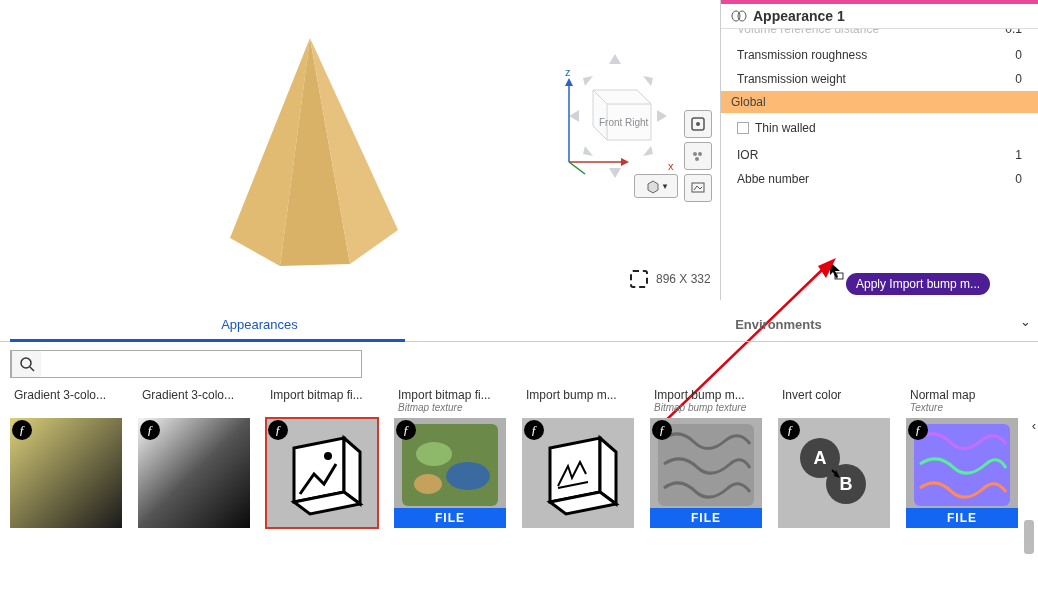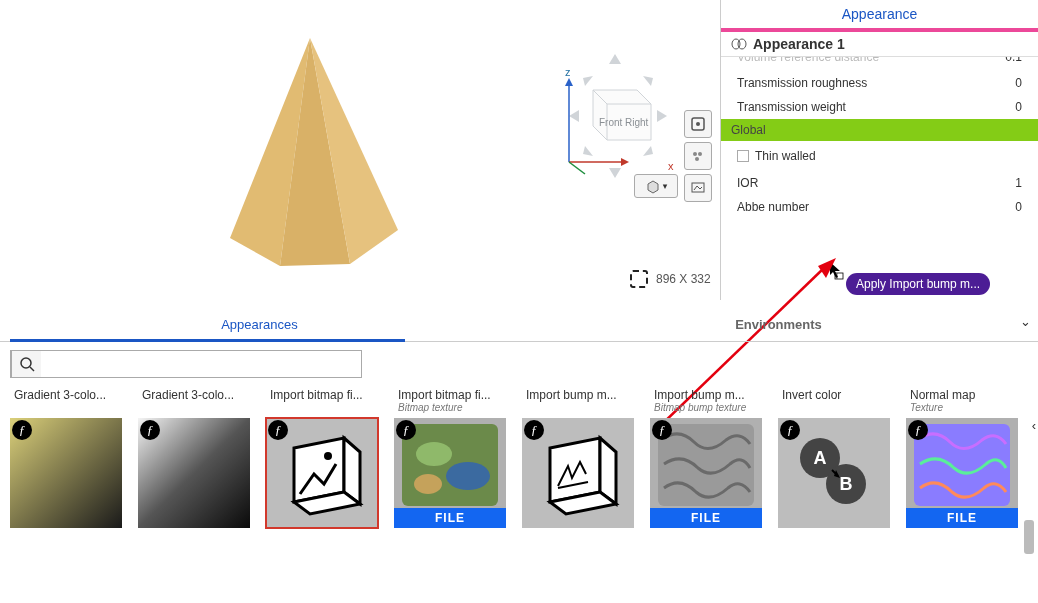--- a/index.html
+++ b/index.html
@@ -28,21 +28,21 @@
 
 .fit-ind { position: absolute; left: 630px; top: 270px; display: flex; align-items: center; gap: 8px; color: #555; font-size: 12px; }
 .fit-icon { width: 18px; height: 18px; border: 2px dashed #222; border-radius: 3px; }
 
 
 .panel-header { text-align: center; color: #1a56c4; font-weight: 500; font-size: 14px; padding: 6px 0; }
 .panel-title { display: flex; align-items: center; gap: 6px; padding: 4px 10px; border-bottom: 1px solid #ddd; border-top: 4px solid #ec4899; }
 .panel-title b { font-size: 14px; }
 .prop-row { display: flex; justify-content: space-between; padding: 5px 16px; font-size: 12px; color: #333; }
 .prop-row .val { color: #333; }
-.section-head { background: #84cc16; padding: 4px 10px; font-size: 12px; color: #444; }
+.section-head { background: #fdba74; padding: 4px 10px; font-size: 12px; color: #444; }
 .checkbox-row { display: flex; align-items: center; gap: 6px; padding: 8px 16px; font-size: 12px; }
 .checkbox-box { width: 12px; height: 12px; border: 1px solid #aaa; background: #fff; }
 .bumps-row { display: flex; justify-content: space-between; padding: 5px 16px; font-size: 12px; background: #e8f2ff; border: 1px solid #9fc6ef; }
 .bumps-row .link { color: #1a56c4; text-decoration: underline; cursor: pointer; }
 .tooltip-pill { position: absolute; background: #4c1d95; color: #fff; padding: 4px 10px; border-radius: 12px; font-size: 12px; left: 846px; top: 273px; white-space: nowrap; }
 .cursor-img { position: absolute; left: 830px; top: 262px; width: 14px; height: 18px; }
 .expand-chev { position: absolute; left: 1020px; top: 314px; cursor: pointer; }
 
 
 .tabstrip { display: flex; height: 34px; border-bottom: 1px solid #ccc; align-items: stretch; position: relative; }
@@ -140,21 +140,20 @@
       </svg>
     <span style="font-size:9px;margin-left:2px;">▾</span>
   </div>
   <div class="fit-ind">
     <span class="fit-icon"></span>
     <span>896 X 332</span>
   </div>
 </div>
 
 <div class="panel">
-  <div class="panel-header">Appearance</div>
   <div class="panel-title">
     <svg width="16" height="12" viewBox="0 0 16 12">
         <ellipse cx="5" cy="6" rx="4" ry="5" fill="none" stroke="#555"></ellipse>
         <ellipse cx="11" cy="6" rx="4" ry="5" fill="none" stroke="#555"></ellipse>
       </svg>
     <b>Appearance 1</b>
   </div>
   <div style="height:14px;overflow:hidden;position:relative;">
     <div class="prop-row" style="position:absolute;top:-12px;width:100%;color:#bbb;">
       <span>Volume reference distance</span>

